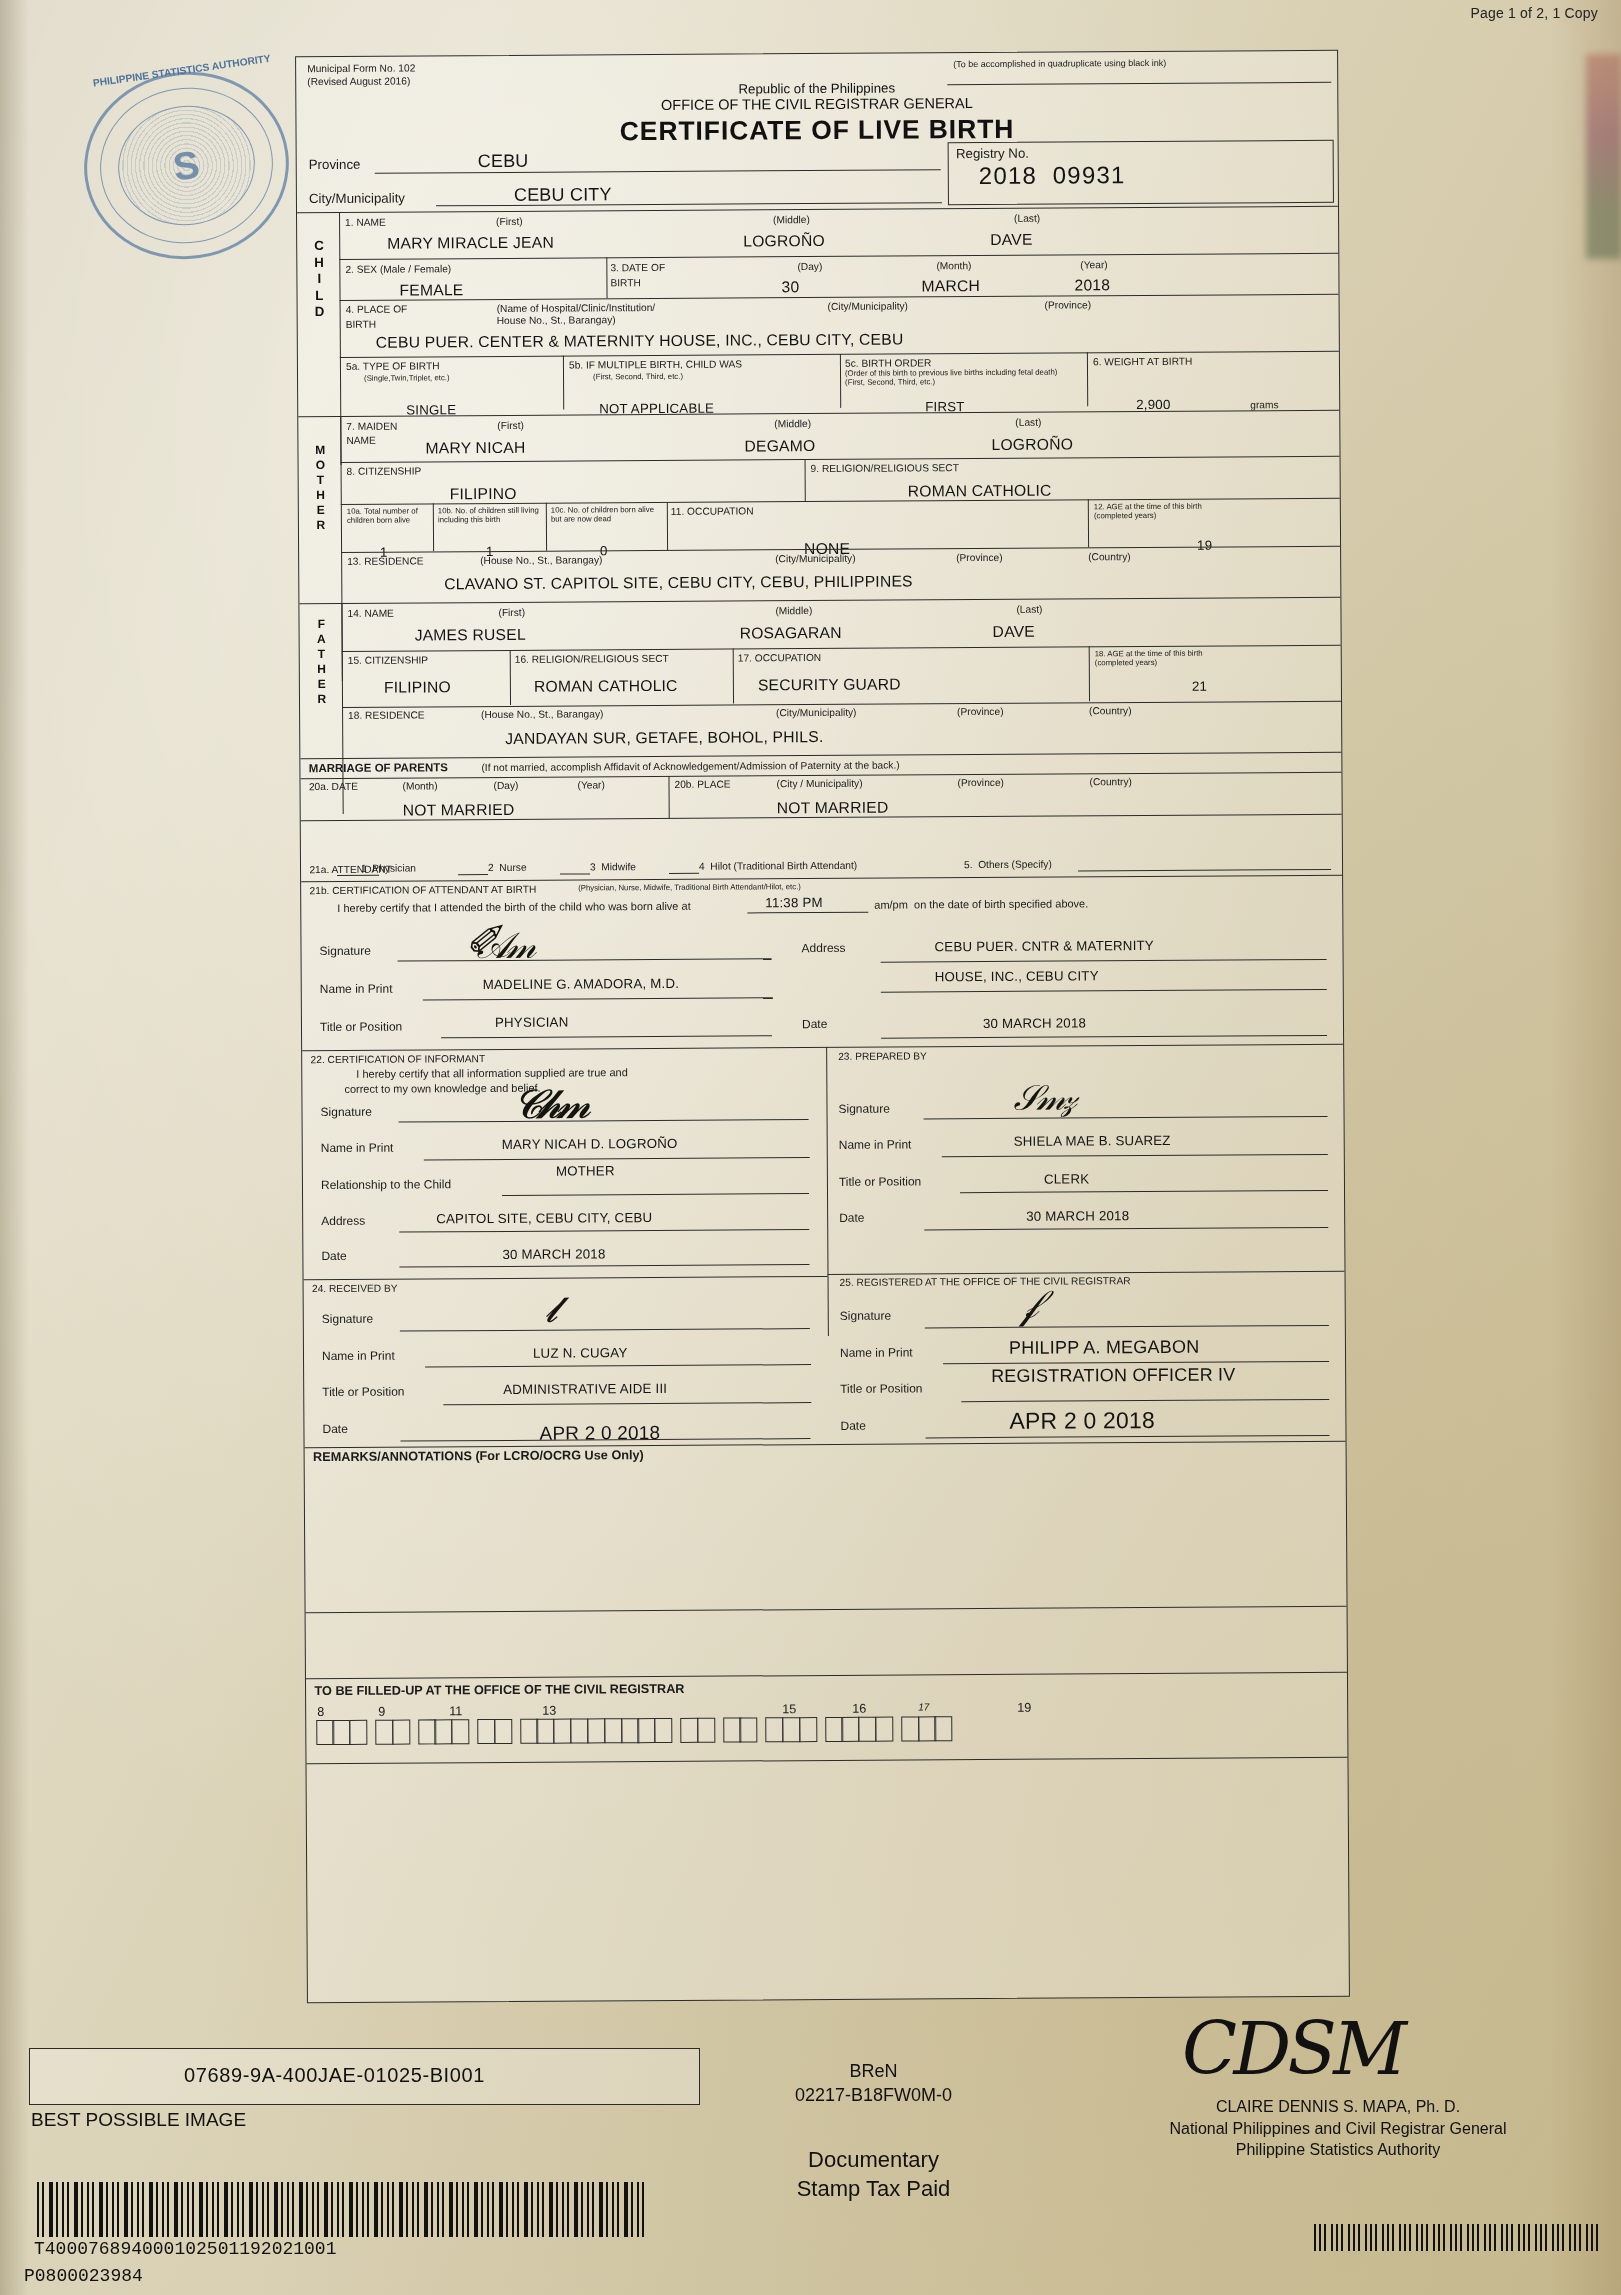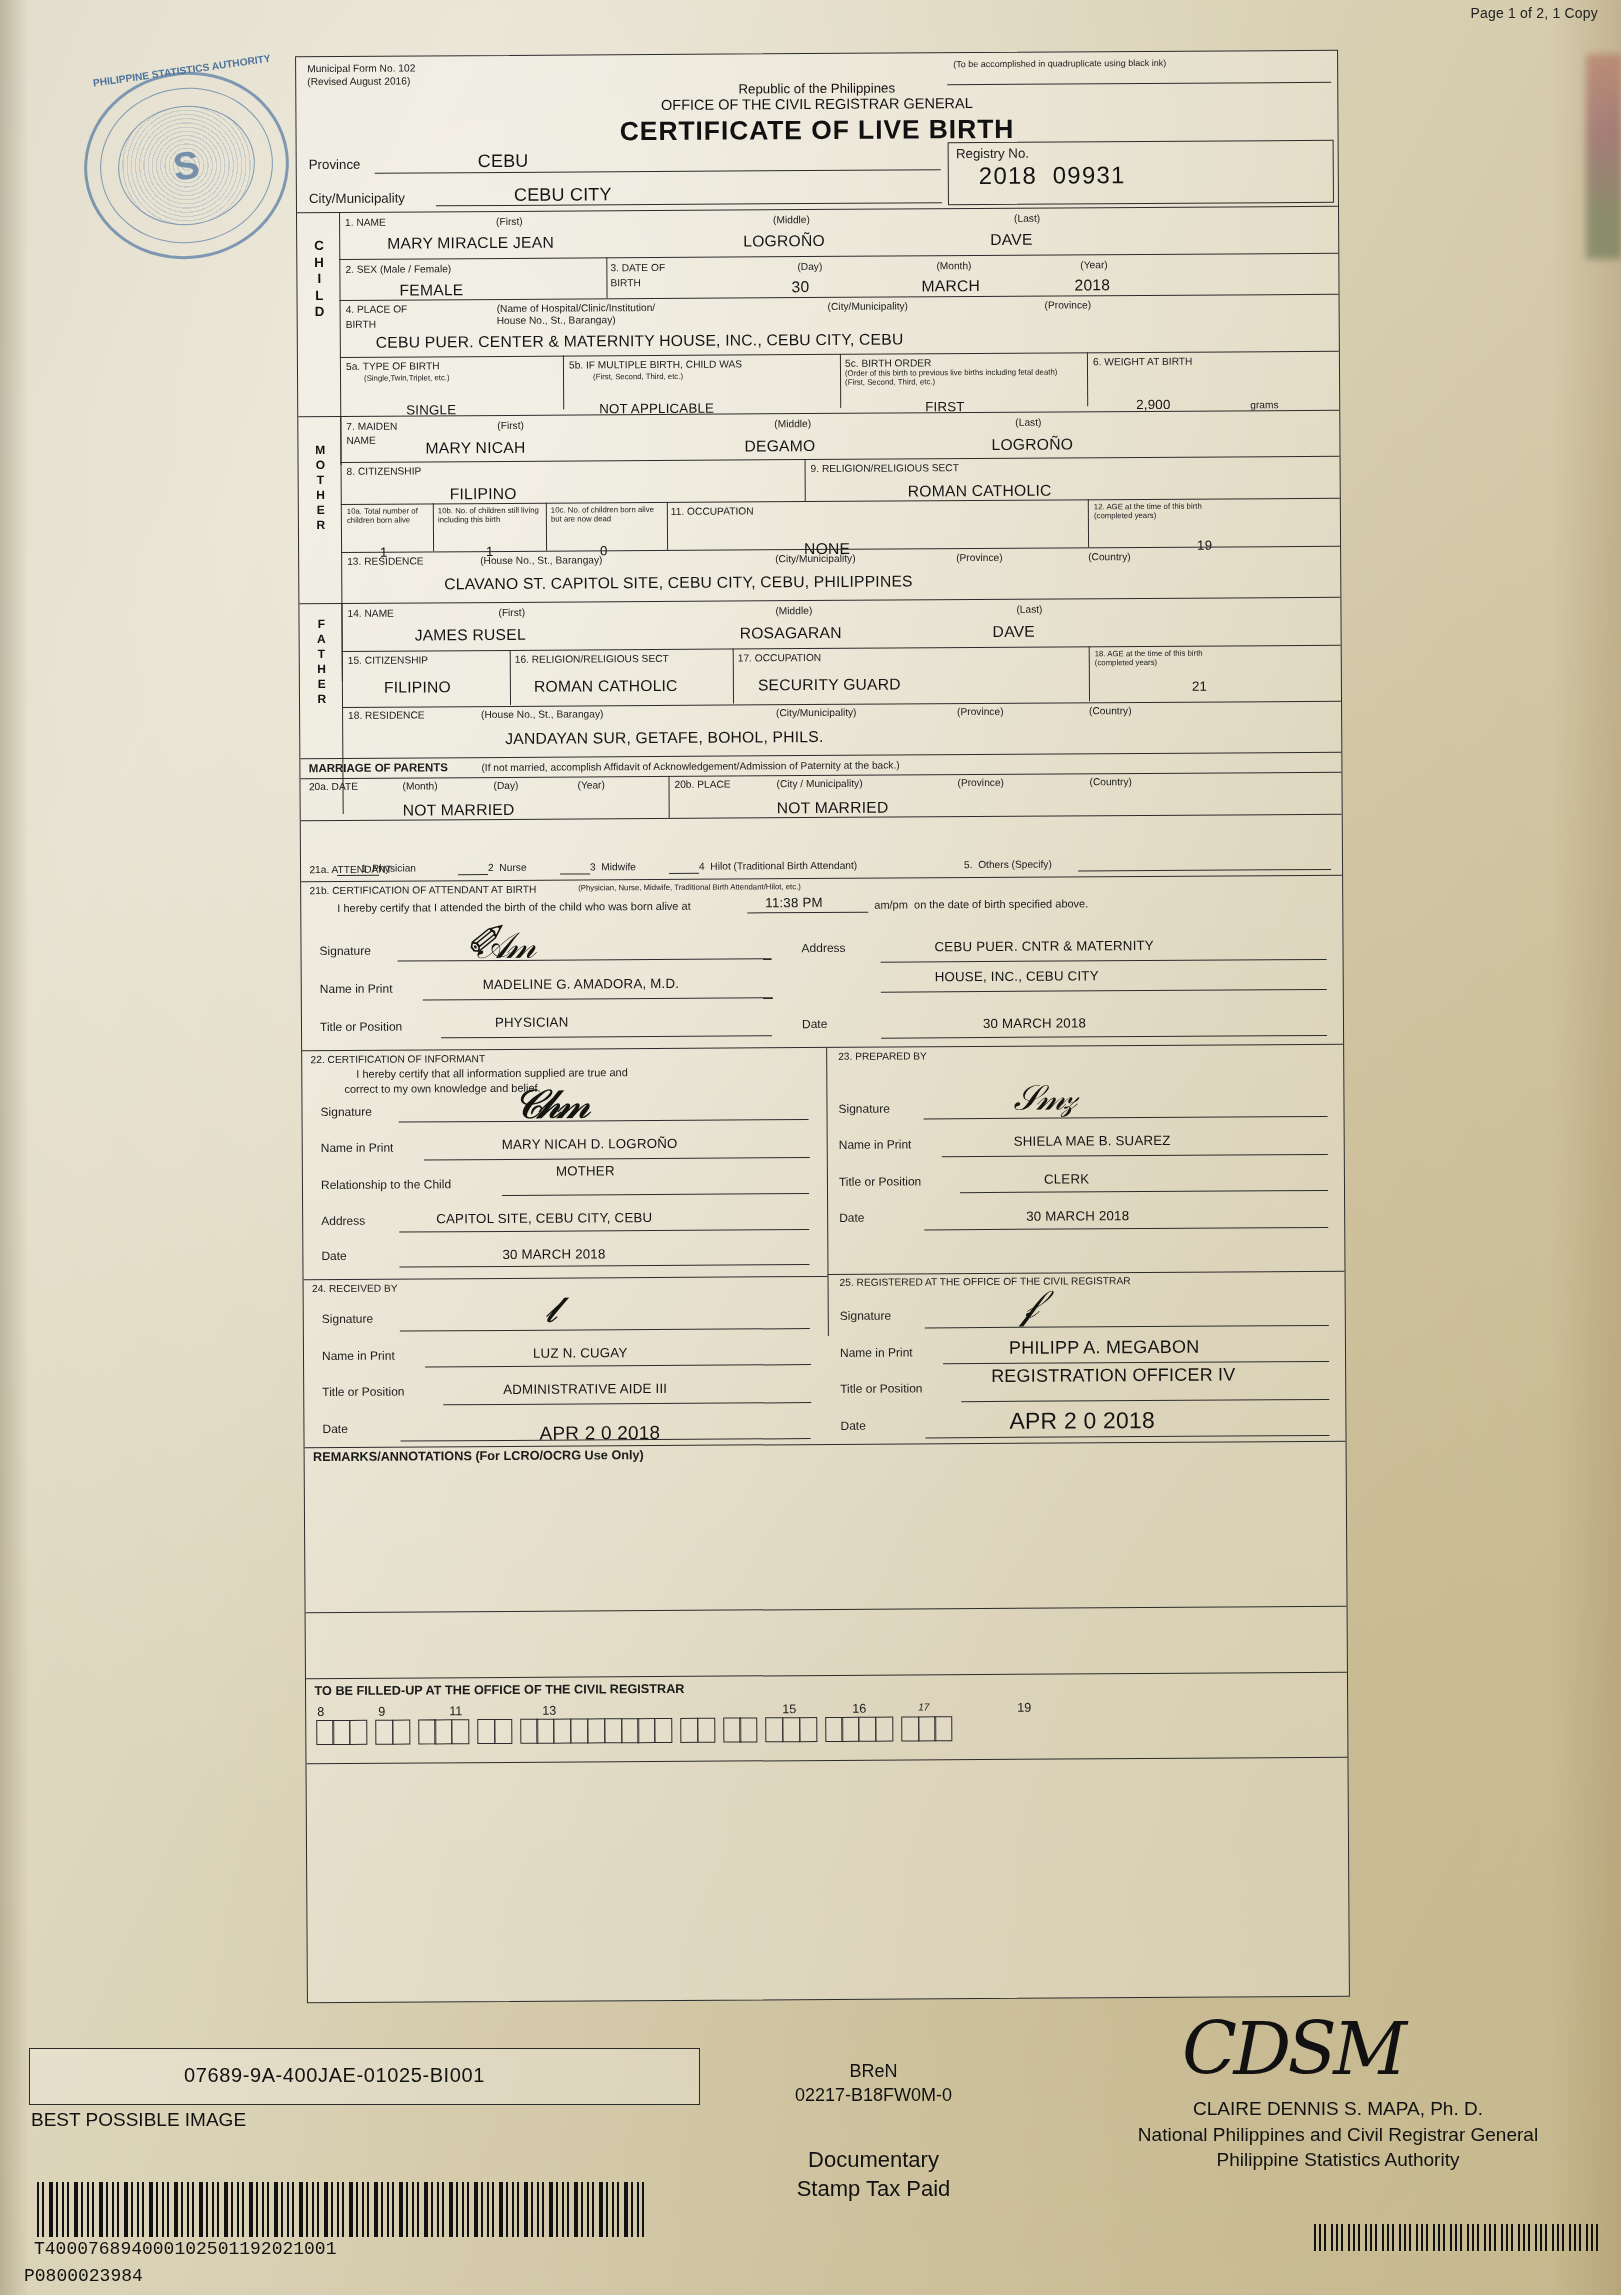--- a/index.html
+++ b/index.html
@@ -119,21 +119,21 @@
     position:absolute;left:1314px;top:2224px;width:289px;height:26.5px;
     background:repeating-linear-gradient(90deg,
       #111 0 1.8px, transparent 1.8px 4.8px, #111 4.8px 7.2px, transparent 7.2px 10.2px,
       #111 10.2px 12px, transparent 12px 17px);
   }
   .bnum{position:absolute;font-family:"Liberation Mono", monospace;font-size:18px;}
 
   .bren{position:absolute;text-align:center;font-size:18px;}
   .docstamp{position:absolute;text-align:center;font-size:22px;line-height:1.35;}
   .mapa{position:absolute;text-align:center;}
-  .mapa div{font-size:19px;line-height:1.35;}
+  .mapa div{font-size:16px;line-height:1.35;}
   .mapasig{
     position:absolute;font-family:"DejaVu Serif", serif;font-style:italic;
     font-size:72px;color:#111;letter-spacing:-3.6px;
   }
 </style>
 </head>
 <body>
 
 <div class="paper"></div>
 <div class="edgeband"></div>
@@ -187,21 +187,21 @@
 
   <div class="ln hl" style="top:202px;left:42px;"></div>
   <div class="t" style="left:48px;top:207px;">2. SEX (Male / Female)</div>
   <div class="v" style="left:102px;top:225px;">FEMALE</div>
   <div class="ln vl" style="left:309px;top:202px;height:41px;"></div>
   <div class="t" style="left:313px;top:207px;">3. DATE OF</div>
   <div class="t" style="left:313px;top:222px;">BIRTH</div>
   <div class="t" style="left:500px;top:207px;">(Day)</div>
   <div class="t" style="left:639px;top:207px;">(Month)</div>
   <div class="t" style="left:783px;top:207px;">(Year)</div>
-  <div class="v" style="left:494px;top:224px;">30</div>
+  <div class="v" style="left:484px;top:224px;">30</div>
   <div class="v" style="left:624px;top:224px;">MARCH</div>
   <div class="v" style="left:777px;top:224px;">2018</div>
 
   <div class="ln hl" style="top:243px;left:42px;"></div>
   <div class="t" style="left:48px;top:247px;">4. PLACE OF</div>
   <div class="t" style="left:48px;top:262px;">BIRTH</div>
   <div class="t" style="left:199px;top:247px;">(Name of Hospital/Clinic/Institution/</div>
   <div class="t" style="left:199px;top:259px;">House No., St., Barangay)</div>
   <div class="t" style="left:530px;top:247px;">(City/Municipality)</div>
   <div class="t" style="left:747px;top:247px;">(Province)</div>

